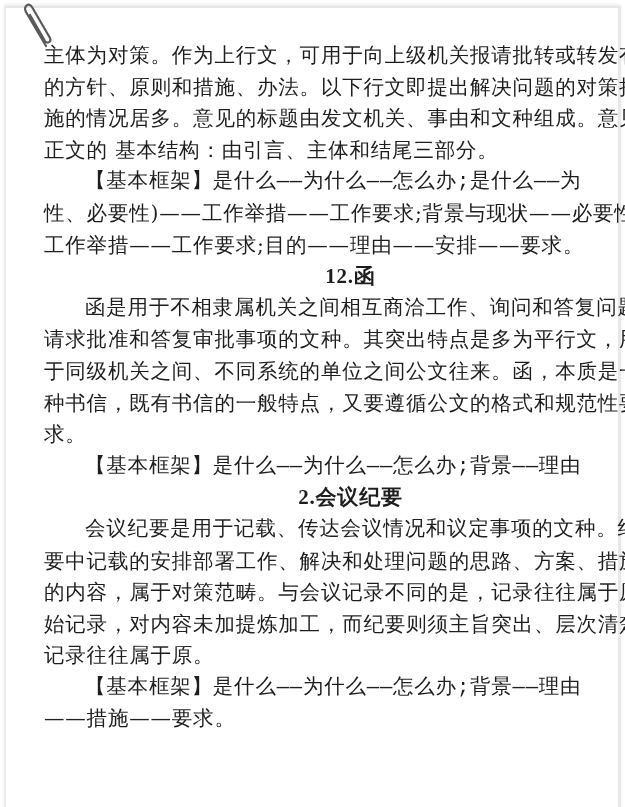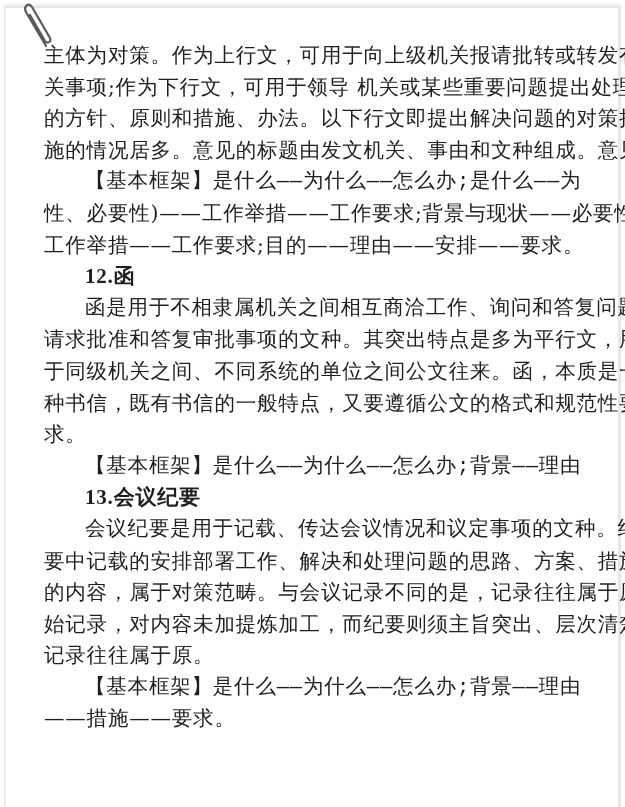--- a/index.html
+++ b/index.html
@@ -50,57 +50,58 @@
     }
     .indent {
       padding-left: 41px;
       font-family: Liberation Mono, monospace;
     }
     .heading {
       font-family: "Liberation Serif", "DejaVu Serif", serif;
       font-weight: bold;
       font-size: 21px;
       padding-left: 41px;
+      text-align: center;
     }
   </style>
 </head>
 <body>
 
 <div class="page-frame">
   <svg class="paperclip" viewBox="0 0 34 50">
     <path d="M28 44 L8 10 C5 4 11 0 14 5 L32 36 C34 40 29 42 27 39 L12 13" fill="none" stroke="#5a5a5a" stroke-width="2.2" stroke-linecap="round"></path>
   </svg>
 
   <div class="content">
 
     <div>
       <div class="line">主体为对策。作为上行文，可用于向上级机关报请批转或转发有</div>
-      <div class="line">关事项;作为下行文，可用于领导 机关或某些重要问题提出处理</div>
       <div class="line">的方针、原则和措施、办法。以下行文即提出解决问题的对策措</div>
       <div class="line">施的情况居多。意见的标题由发文机关、事由和文种组成。意见</div>
+      <div class="line">正文的 基本结构：由引言、主体和结尾三部分。</div>
     </div>
     <div>
       <div class="line indent">【基本框架】是什么——为什么——怎么办;是什么——为</div>
       <div class="line">性、必要性)——工作举措——工作要求;背景与现状——必要性</div>
       <div class="line">工作举措——工作要求;目的——理由——安排——要求。</div>
     </div>
 
     <div class="line heading">12.函</div>
     <div>
       <div class="line indent">函是用于不相隶属机关之间相互商洽工作、询问和答复问题，</div>
       <div class="line">请求批准和答复审批事项的文种。其突出特点是多为平行文，用</div>
       <div class="line">于同级机关之间、不同系统的单位之间公文往来。函，本质是一</div>
       <div class="line">种书信，既有书信的一般特点，又要遵循公文的格式和规范性要</div>
       <div class="line">求。</div>
     </div>
     <div>
       <div class="line indent">【基本框架】是什么——为什么——怎么办;背景——理由</div>
     </div>
 
-    <div class="line heading">13.会议纪要</div>
+    <div class="line heading">2.会议纪要</div>
     <div>
       <div class="line indent">会议纪要是用于记载、传达会议情况和议定事项的文种。纪</div>
       <div class="line">要中记载的安排部署工作、解决和处理问题的思路、方案、措施</div>
       <div class="line">的内容，属于对策范畴。与会议记录不同的是，记录往往属于原</div>
       <div class="line">始记录，对内容未加提炼加工，而纪要则须主旨突出、层次清楚，</div>
       <div class="line">记录往往属于原。</div>
     </div>
     <div>
       <div class="line indent">【基本框架】是什么——为什么——怎么办;背景——理由</div>
       <div class="line">——措施——要求。</div>

